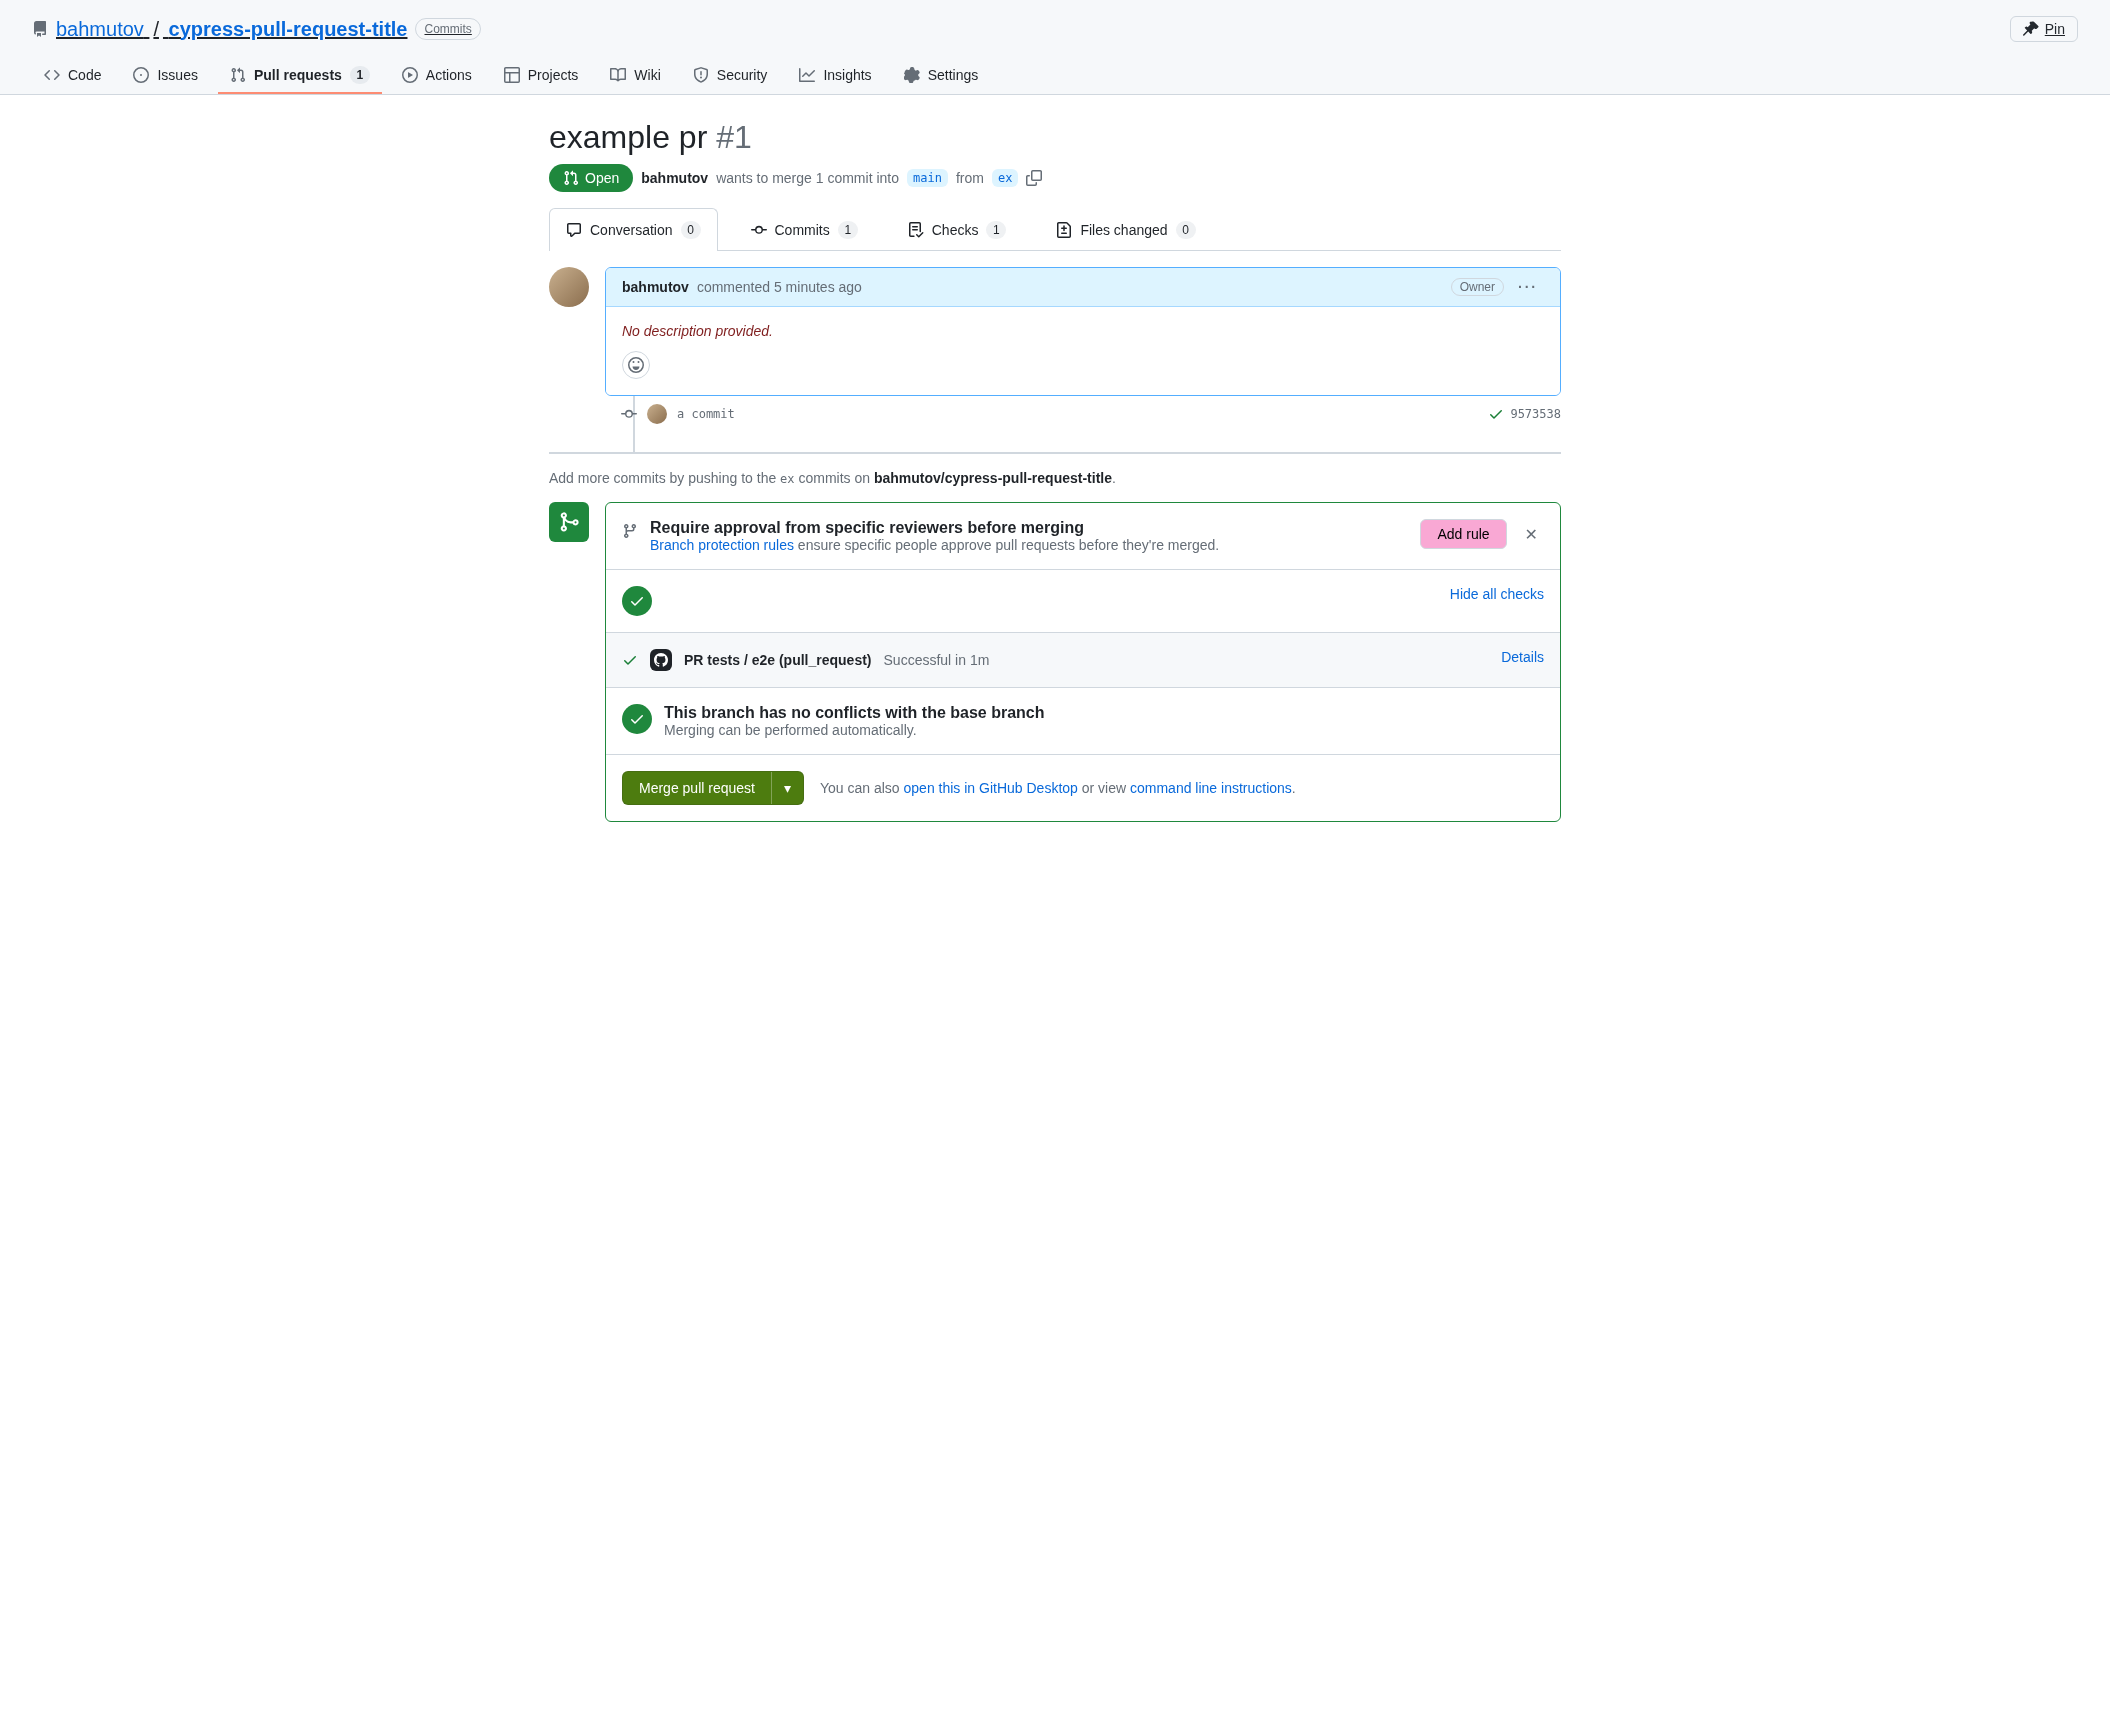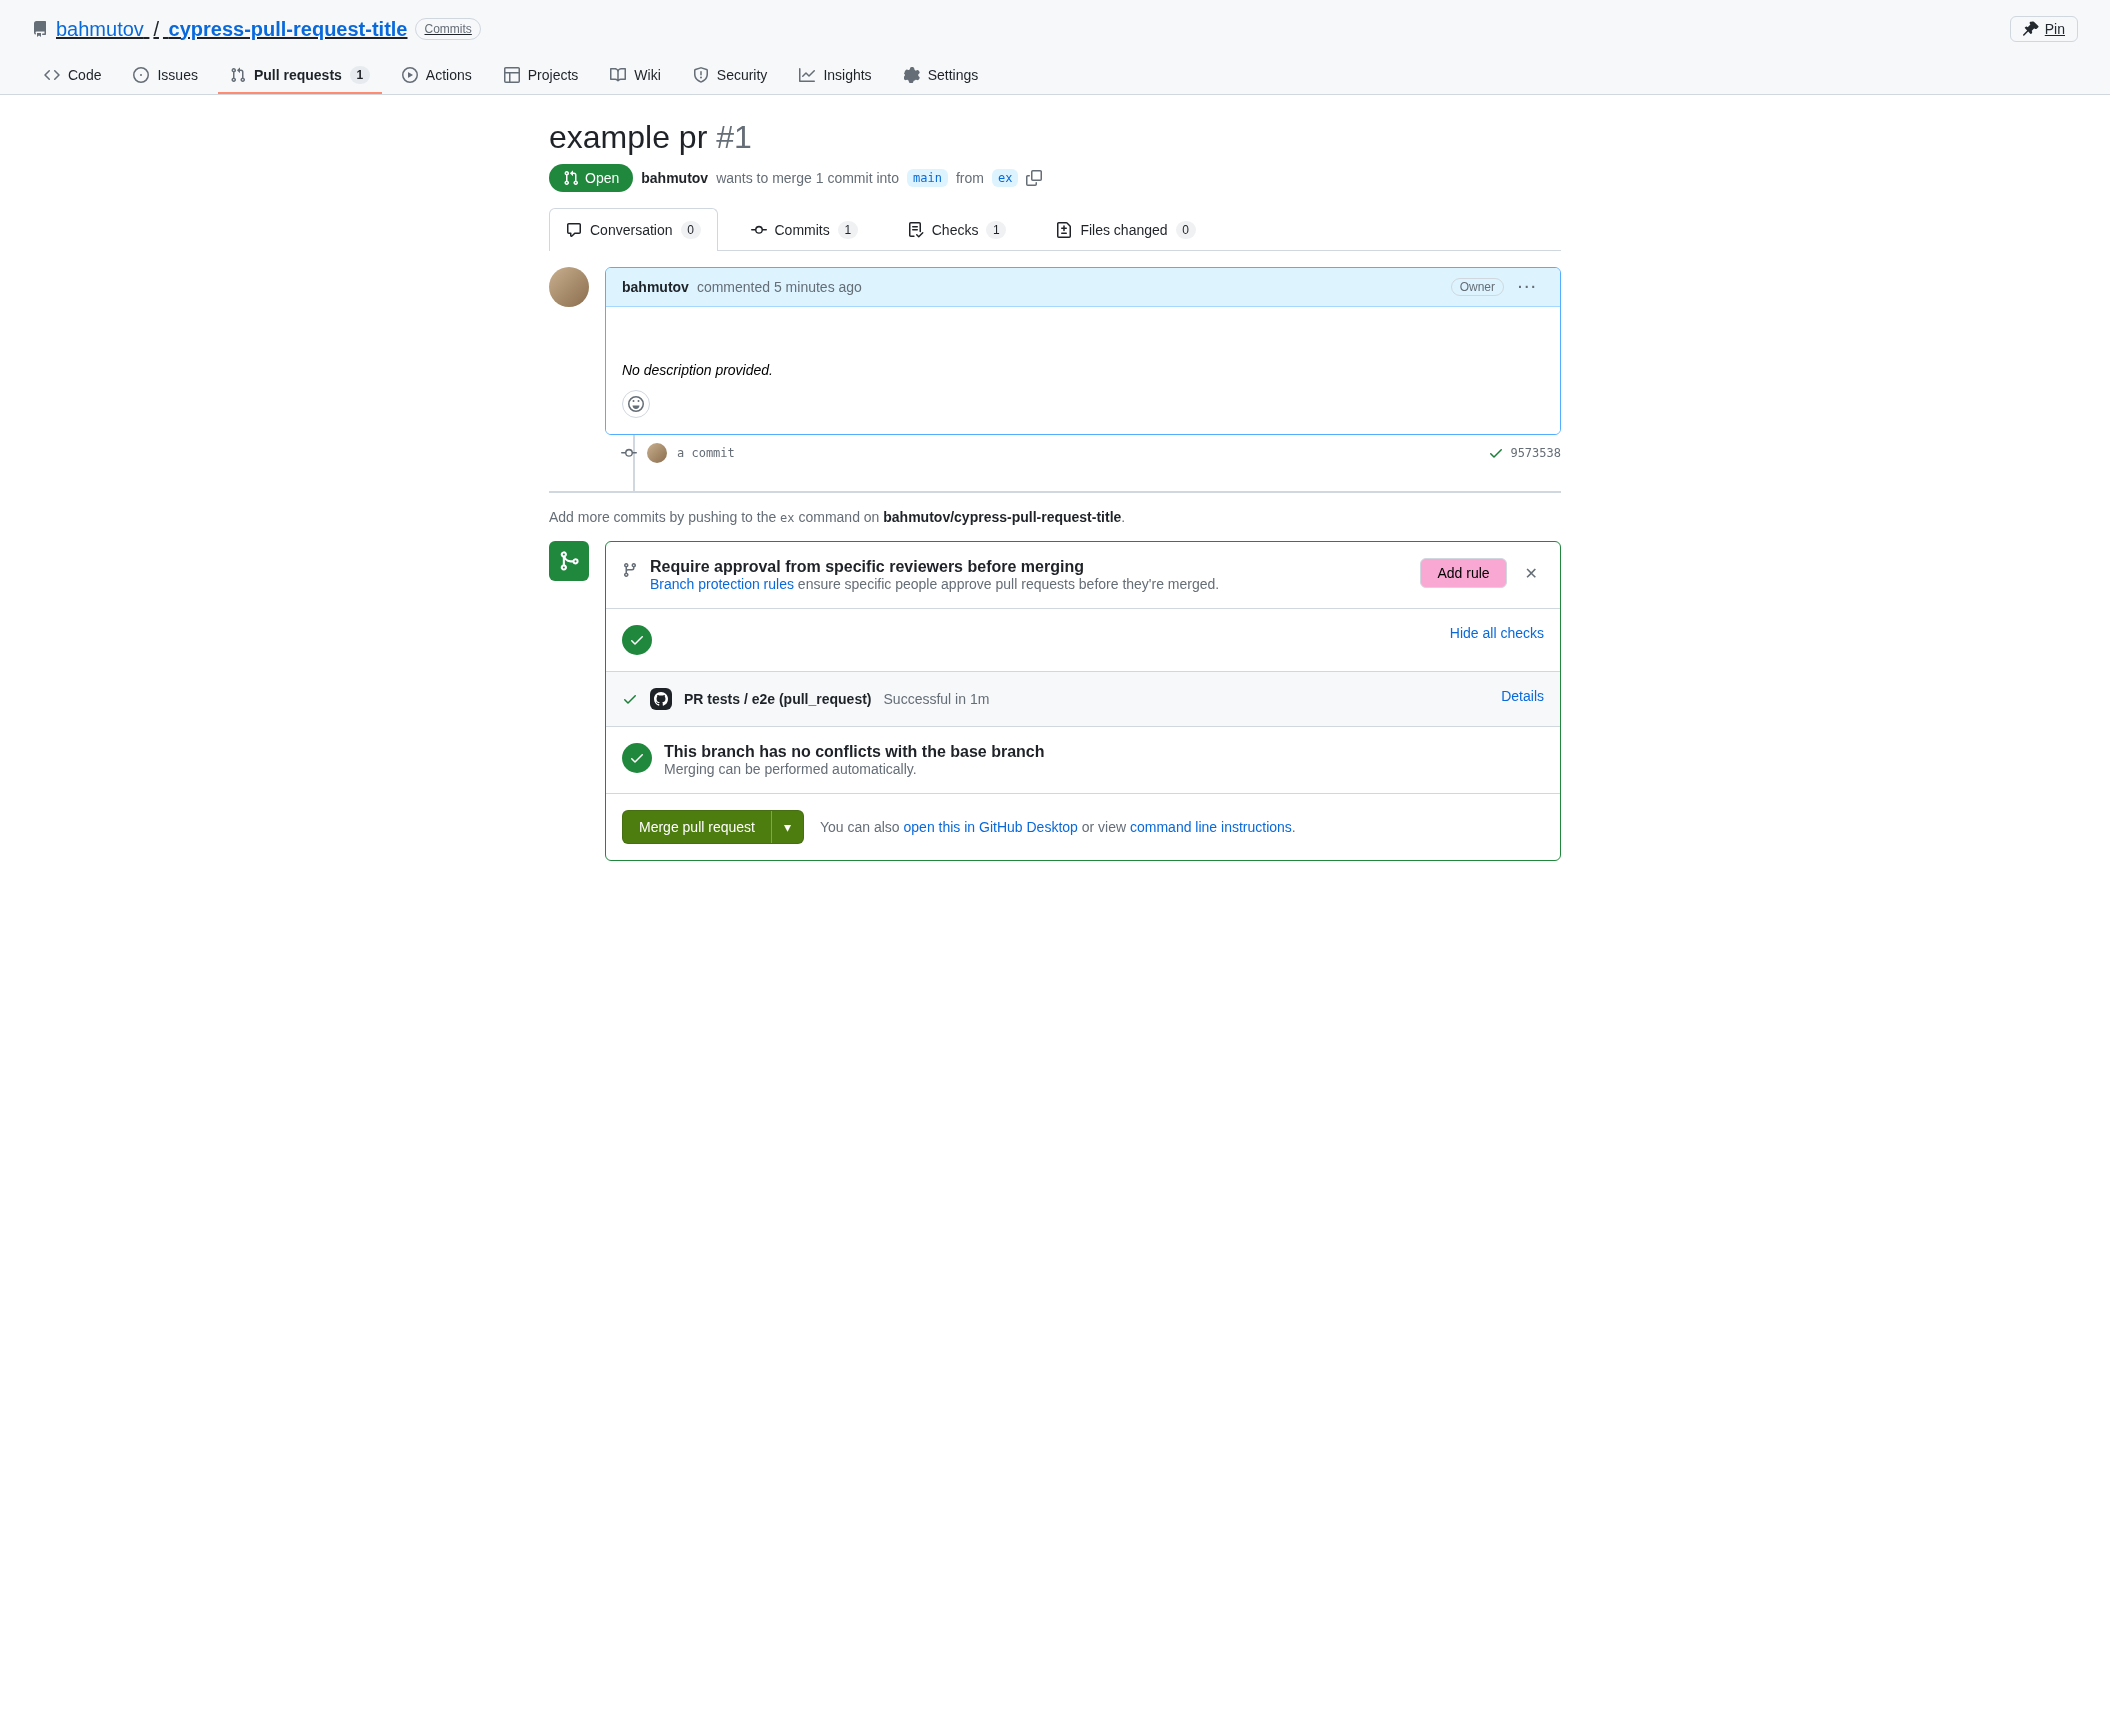--- a/index.html
+++ b/index.html
@@ -31,21 +31,21 @@
 .timeline { display: flex; gap: 16px; margin-top: 16px; }
 .avatar { width: 40px; height: 40px; border-radius: 50%; background: linear-gradient(135deg, #c9b08f, #8a6d4d); flex-shrink: 0; }
 .avatar.sm { width: 20px; height: 20px; }
 .comment-box { flex: 1; border: 1px solid #54aeff; border-radius: 6px; overflow: hidden; }
 .comment-header { background: #ddf4ff; padding: 10px 16px; display: flex; align-items: center; gap: 8px; border-bottom: 1px solid #54aeff66; }
 .comment-header b { color: #1f2328; font-weight: 600; }
 .comment-header .time { color: #656d76; }
 .owner-badge { margin-left: auto; border: 1px solid #d0d7de; border-radius: 2em; padding: 1px 8px; font-size: 12px; color: #656d76; }
 .kebab { color: #656d76; padding: 0 6px; cursor: pointer; font-weight: bold; letter-spacing: 2px; }
 .comment-body { padding: 16px; background: #fff; }
-.comment-body .no-desc { color: #000000; font-style: italic; margin-top: 39px; }
+.comment-body .no-desc { color: #7f1d1d; font-style: italic; }
 .emoji-btn { border: 1px solid #d0d7de; background: #fff; width: 28px; height: 28px; border-radius: 50%; display: flex; align-items: center; justify-content: center; margin-top: 12px; color: #656d76; cursor: pointer; }
 .commit-row { display: flex; align-items: center; gap: 10px; padding: 8px 0 8px 72px; font-family: ui-monospace, SFMono-Regular, Menlo, monospace; font-size: 12px; color: #656d76; position: relative; }
 .commit-row::before { content: ""; position: absolute; left: 84px; top: -20px; bottom: -20px; width: 2px; background: #d0d7de; z-index: -1; }
 .commit-dot { color: #656d76; display: flex; align-items: center; }
 .commit-sha { margin-left: auto; display:flex; align-items:center; gap:6px; color: #656d76; }
 .commit-sha .check { color: #1a7f37; }
 .push-hint { border-top: 2px solid #d0d7de; padding: 16px 0; margin-top: 20px; color: #656d76; }
 .push-hint .mono { font-family: ui-monospace, SFMono-Regular, Menlo, monospace; font-size: 12px; }
 .push-hint b { color: #1f2328; }
 .merge-wrap { display: flex; gap: 16px; }
@@ -271,21 +271,21 @@
       <span class="check">
           <svg width="16" height="16" viewBox="0 0 16 16" fill="currentColor">
             <path d="M13.78 4.22a.75.75 0 0 1 0 1.06l-7.25 7.25a.75.75 0 0 1-1.06 0L2.22 9.28a.75.75 0 0 1 1.06-1.06L6 10.94l6.72-6.72a.75.75 0 0 1 1.06 0Z"></path>
           </svg>
         </span>
       <span>9573538</span>
     </span>
   </div>
 
   <div class="push-hint">
-    <span>Add more commits by pushing to the </span><span class="mono">ex</span><span> command on </span><b>bahmutov/cypress-pull-request-title</b><span>.</span>
+    <span>Add more commits by pushing to the </span><span class="mono">ex</span><span> commits on </span><b>bahmutov/cypress-pull-request-title</b><span>.</span>
   </div>
 
   <div class="merge-wrap">
     <div class="merge-icon-badge">
       <svg width="22" height="22" viewBox="0 0 16 16" fill="currentColor">
           <path d="M5.45 5.154A4.25 4.25 0 0 0 9.25 7.5h1.378a2.251 2.251 0 1 1 0 1.5H9.25A5.734 5.734 0 0 1 5 7.123v3.505a2.25 2.25 0 1 1-1.5 0V5.372a2.25 2.25 0 1 1 1.95-.218ZM4.25 13.5a.75.75 0 1 0 0-1.5.75.75 0 0 0 0 1.5Zm8.5-4.5a.75.75 0 1 0 0-1.5.75.75 0 0 0 0 1.5ZM5 3.25a.75.75 0 1 0 0 .005V3.25Z"></path>
         </svg>
     </div>
     <div class="merge-box">
       <div class="merge-section">

